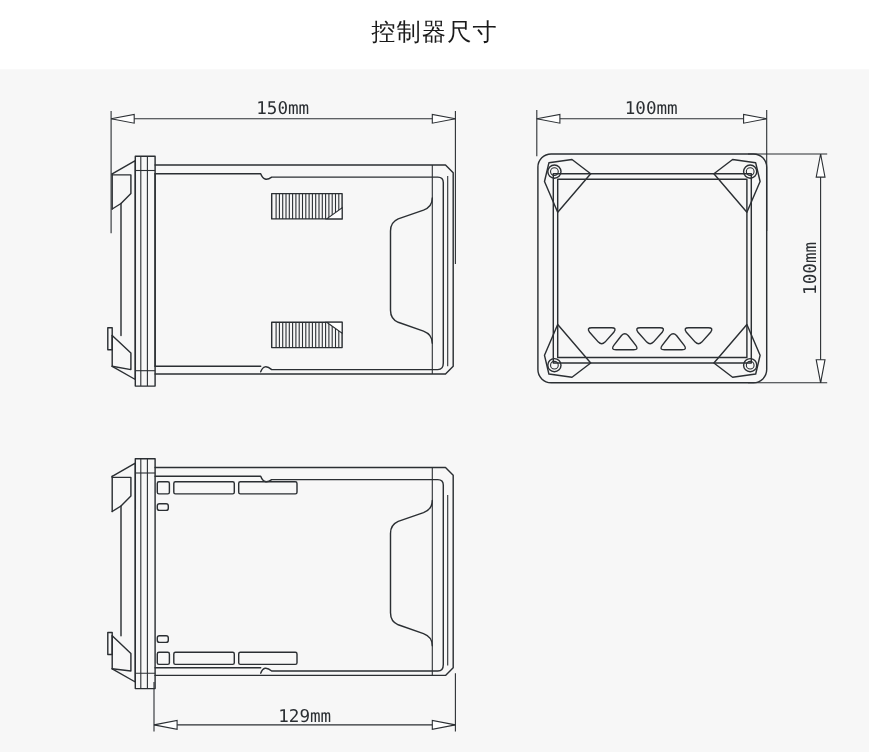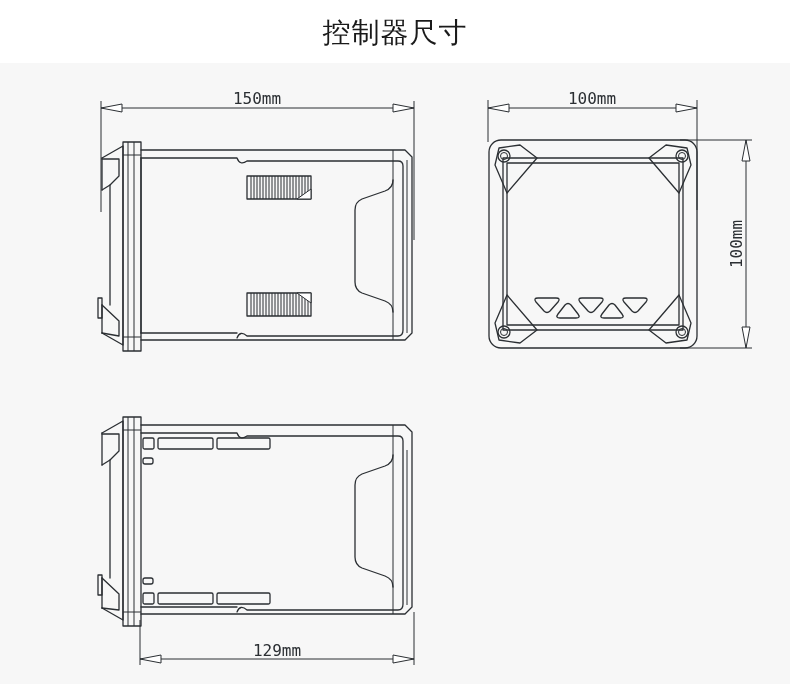--- a/index.html
+++ b/index.html
@@ -8,21 +8,21 @@
     background: #ffffff;
     font-family: "DejaVu Sans", sans-serif;
     position: relative;
   }
   .header {
     position: absolute; left: 0; top: 0; width: 790px; height: 63px;
     background: #ffffff;
   }
   .title {
     position: absolute; left: 0; top: 14px; width: 790px;
-    text-align: center; font-size: 28px; color: #1a1a1a; letter-spacing: 1px;
+    text-align: center; font-size: 22px; color: #1a1a1a; letter-spacing: 1px;
     font-family: Liberation Mono, monospace;
   }
   .canvas-area {
     position: absolute; left: 0; top: 63px; width: 790px; height: 621px;
     background: #f7f7f7;
   }
   svg { position: absolute; left: 0; top: 0; }
   .ln { stroke: #2b2f33; stroke-width: 1.3; fill: none; stroke-linejoin: round; stroke-linecap: round; }
   .thin { stroke: #2b2f33; stroke-width: 1; fill: none; }
   .dim { stroke: #2b2f33; stroke-width: 1; fill: none; }

